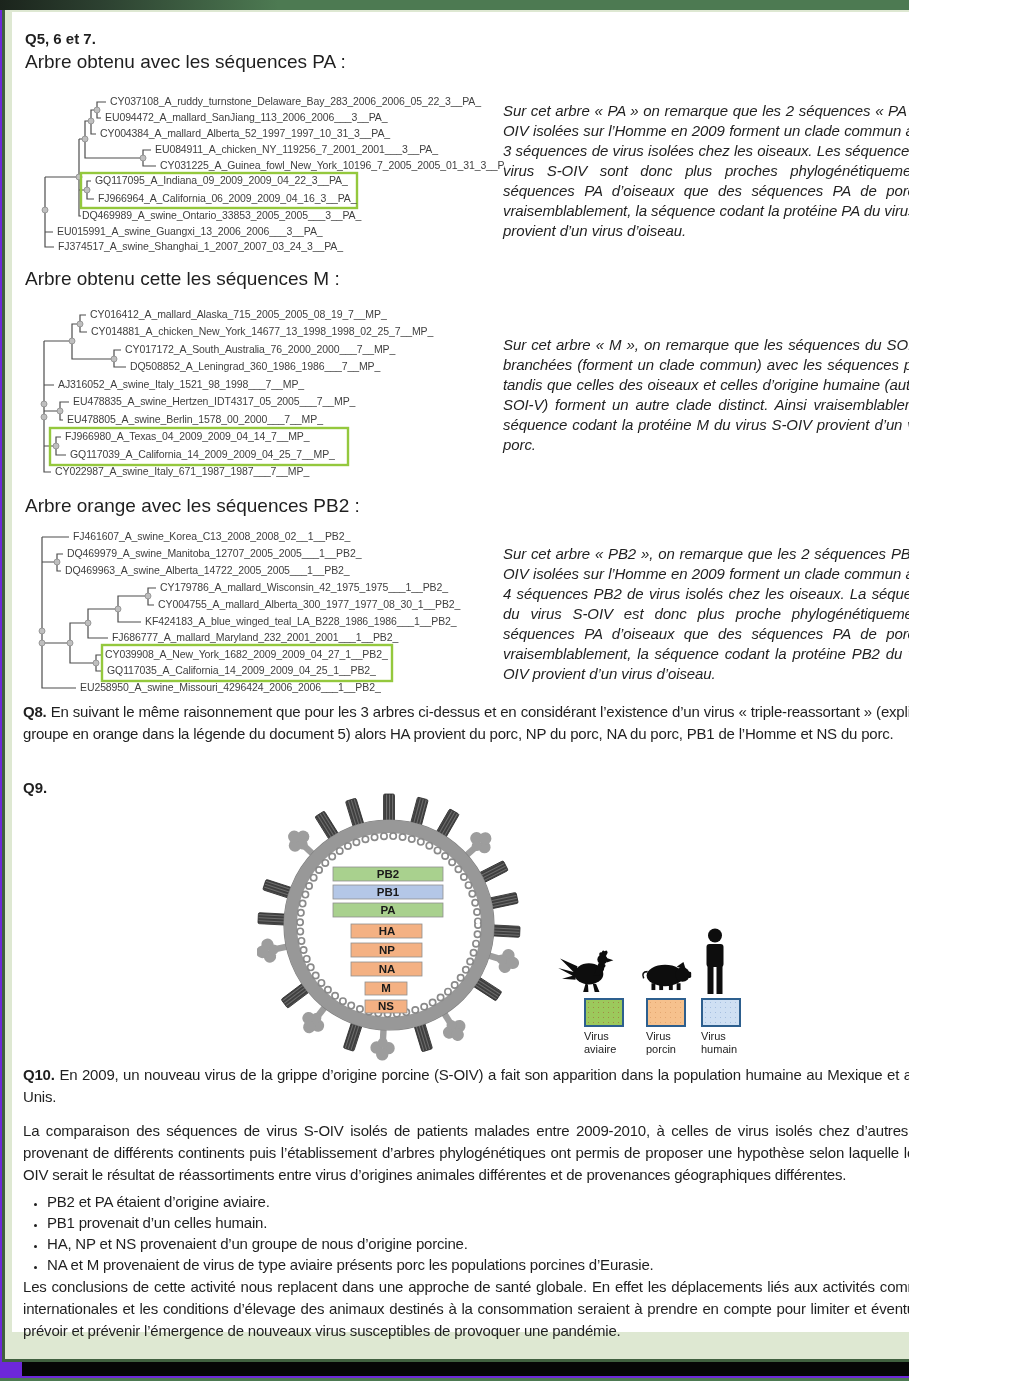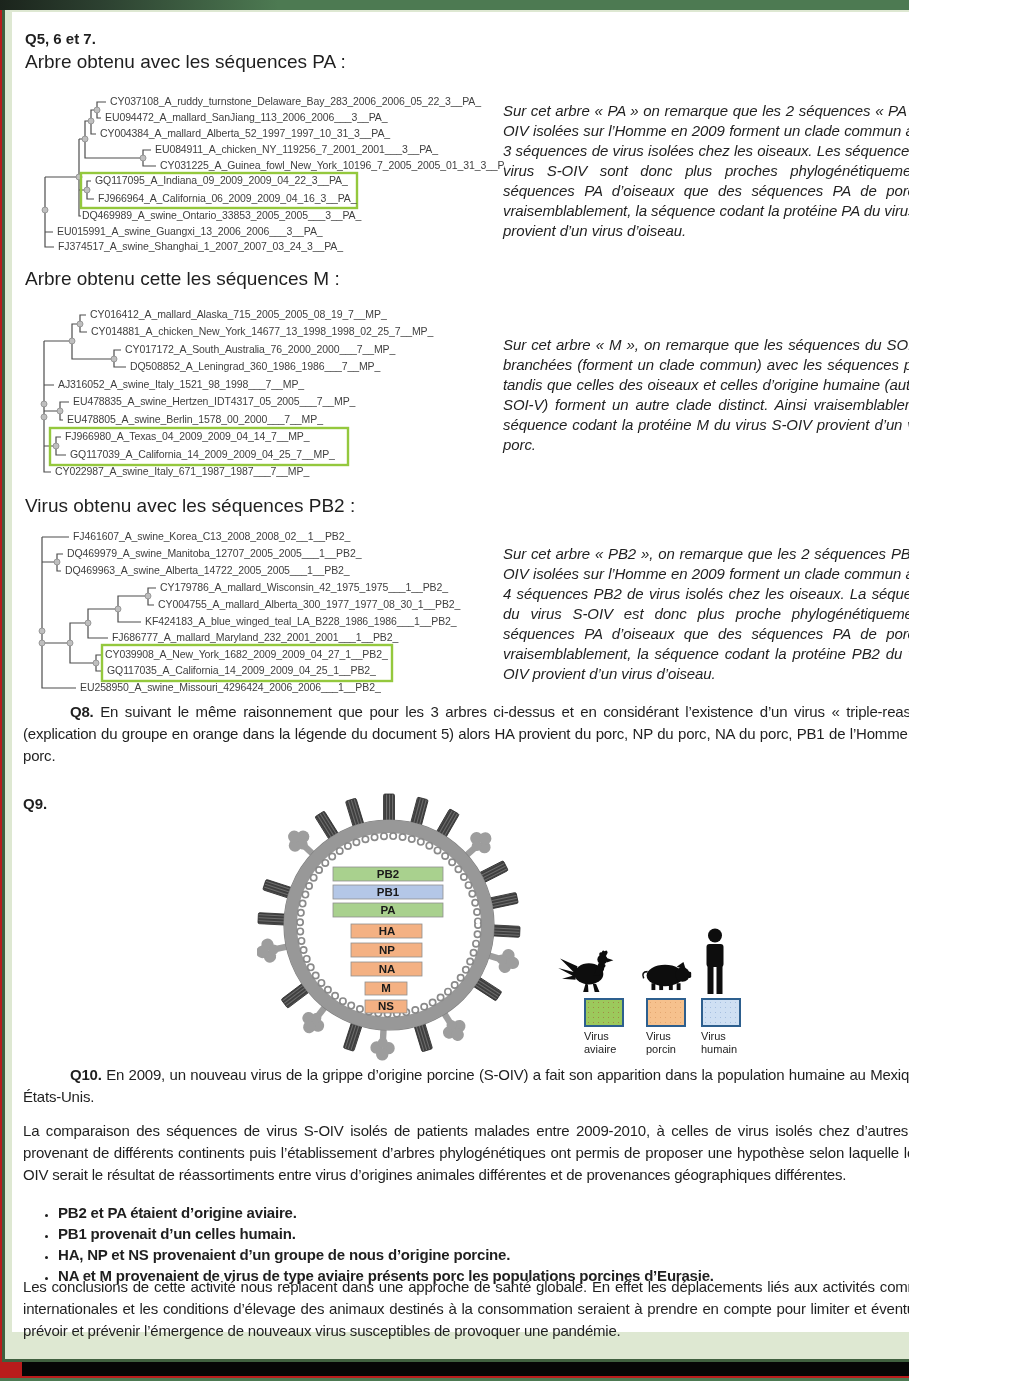--- a/index.html
+++ b/index.html
@@ -1,29 +1,29 @@
 <!DOCTYPE html>
 <html><head>
 <meta charset="utf-8">
 <style>
   html,body{margin:0;padding:0;background:#fff;}
-  .page{position:relative;width:909px;height:1381px;background:#b91c1c;overflow:hidden;
+  .page{position:relative;width:909px;height:1381px;background:#6d28d9;overflow:hidden;
         font-family:"Liberation Sans",sans-serif;color:#1f1f1f;}
   .frame{position:absolute;left:2px;top:0;width:986px;height:1356px;background:#dee8d2;
          border:3px solid #40603f;box-shadow:18px 16px 0 -2px #060606;}
   .topstrip{position:absolute;left:0;top:0;width:994px;height:10px;
             background:linear-gradient(90deg,#1b241c 0%,#2c4030 10%,#4d7a52 28%,#4d7a52 100%);}
   .botstrip{position:absolute;left:0;bottom:0;width:1017px;height:3px;background:#4d7a52;}
   .content{position:absolute;left:12px;top:12px;width:961px;height:1320px;background:#fff;}
   .abs{position:absolute;}
   .h-bold{font-size:15px;font-weight:bold;line-height:20px;}
   .sec-title{font-size:19px;line-height:20px;}
   .comment{font-size:15px;line-height:20px;text-align:justify;letter-spacing:-0.1px;font-style:italic;}
   .bodytext{font-size:15px;line-height:22px;text-align:justify;letter-spacing:-0.2px;}
-  .bodytext b{letter-spacing:-0.2px;margin-left:47px;}
+  .bodytext b{letter-spacing:-0.2px;}
   ul.bullets{margin:0;padding:0 0 0 24px;list-style:disc outside;}
   ul.bullets li{font-size:15px;line-height:21px;letter-spacing:-0.2px;}
   ul.bullets li::marker{font-size:0.7em;}
   .tree-label{font-family:"Liberation Sans",sans-serif;font-size:10.5px;fill:#3f3f3f;letter-spacing:-0.1px;}
   .branch{fill:none;stroke:#4d4d4d;stroke-width:1.2;}
   .node{fill:#bfbfbf;stroke:#8c8c8c;stroke-width:0.8;}
   .hibox{fill:none;stroke-width:2.4;}
   .seg-label{font-family:"Liberation Sans",sans-serif;font-size:11.5px;font-weight:bold;fill:#1a1a1a;text-anchor:middle;}
   .legend-sq{position:absolute;width:36px;height:25px;border:2px solid #2d5f8e;}
   .sq0{background:#9cc95c;background-image:radial-gradient(circle,rgba(170,60,40,.45) 0.8px,transparent 1px);background-size:5px 5px;}
@@ -95,21 +95,21 @@
       <text class="tree-label" x="100" y="70" dominant-baseline="middle">DQ508852_A_Leningrad_360_1986_1986___7__MP_</text>
       <text class="tree-label" x="28" y="88" dominant-baseline="middle">AJ316052_A_swine_Italy_1521_98_1998___7__MP_</text>
       <text class="tree-label" x="43" y="105" dominant-baseline="middle">EU478835_A_swine_Hertzen_IDT4317_05_2005___7__MP_</text>
       <text class="tree-label" x="37" y="123" dominant-baseline="middle">EU478805_A_swine_Berlin_1578_00_2000___7__MP_</text>
       <text class="tree-label" x="35" y="140" dominant-baseline="middle">FJ966980_A_Texas_04_2009_2009_04_14_7__MP_</text>
       <text class="tree-label" x="40" y="158" dominant-baseline="middle">GQ117039_A_California_14_2009_2009_04_25_7__MP_</text>
       <text class="tree-label" x="25" y="175" dominant-baseline="middle">CY022987_A_swine_Italy_671_1987_1987___7__MP_</text>
     </svg>
     <div class="abs comment" style="left:491px;top:323px;width:457px;">Sur cet arbre « M », on remarque que les séquences du SOI-V sont branchées (forment un clade commun) avec les séquences porcines tandis que celles des oiseaux et celles d’origine humaine (autres que SOI-V) forment un autre clade distinct. Ainsi vraisemblablement, la séquence codant la protéine M du virus S-OIV provient d’un virus de porc.</div>
 
-    <div class="abs sec-title" style="left:13px;top:484px;">Virus obtenu avec les séquences PB2 :</div>
+    <div class="abs sec-title" style="left:13px;top:484px;">Arbre orange avec les séquences PB2 :</div>
 
     <svg class="abs" style="left:18px;top:515px;" width="480" height="175" viewBox="0 0 480 175">
       <path class="branch" d="M12 10 V161 H46 M12 10 H39 M12 35 H27 M12 116 H40"></path>
       <path class="branch" d="M33 27 H27 V44 H31"></path>
       <path class="branch" d="M126 61 H118 V78 H124"></path>
       <path class="branch" d="M118 69 H88 V95 H111"></path>
       <path class="branch" d="M88 82 H58 V111 H78"></path>
       <path class="branch" d="M58 96 H40 V136 H66"></path>
       <path class="branch" d="M71 128 H66 V144 H73"></path>
       <circle class="node" cx="27" cy="35" r="3"></circle>
@@ -129,21 +129,21 @@
       <text class="tree-label" x="115" y="95" dominant-baseline="middle">KF424183_A_blue_winged_teal_LA_B228_1986_1986___1__PB2_</text>
       <text class="tree-label" x="82" y="111" dominant-baseline="middle">FJ686777_A_mallard_Maryland_232_2001_2001___1__PB2_</text>
       <text class="tree-label" x="75" y="128" dominant-baseline="middle">CY039908_A_New_York_1682_2009_2009_04_27_1__PB2_</text>
       <text class="tree-label" x="77" y="144" dominant-baseline="middle">GQ117035_A_California_14_2009_2009_04_25_1__PB2_</text>
       <text class="tree-label" x="50" y="161" dominant-baseline="middle">EU258950_A_swine_Missouri_4296424_2006_2006___1__PB2_</text>
     </svg>
     <div class="abs comment" style="left:491px;top:532px;width:457px;">Sur cet arbre « PB2 », on remarque que les 2 séquences PB2 de S-OIV isolées sur l’Homme en 2009 forment un clade commun avec les 4 séquences PB2 de virus isolés chez les oiseaux. La séquence PA du virus S-OIV est donc plus proche phylogénétiquement des séquences PA d’oiseaux que des séquences PA de porc. Ainsi vraisemblablement, la séquence codant la protéine PB2 du virus S-OIV provient d’un virus d’oiseau.</div>
 
     <p class="abs bodytext" style="left:11px;top:689px;width:947px;margin:0;"><b>Q8.</b> <span>En suivant le même raisonnement que pour les 3 arbres ci-dessus et en considérant l’existence d’un virus « triple-reassortant » (explication du groupe en orange dans la légende du document 5) alors HA provient du porc, NP du porc, NA du porc, PB1 de l’Homme et NS du porc.</span></p>
 
-    <div class="abs h-bold" style="left:11px;top:766px;margin-top:16px;">Q9.</div>
+    <div class="abs h-bold" style="left:11px;top:766px;">Q9.</div>
 
     <svg class="abs" style="left:245px;top:780px;" width="290" height="290" viewBox="0 0 290 290">
       <defs>
         <pattern id="spstripe" patternUnits="userSpaceOnUse" width="3" height="3">
           <rect width="3" height="3" fill="#3d3d3d"></rect>
             <rect width="1.1" height="3" fill="#6e6e6e"></rect>
         </pattern>
       </defs>
 
       <g fill="#9d9d9d">
@@ -280,21 +280,21 @@
     <div class="abs legend-sq sq2" style="left:689px;top:986px;"></div>
     <div class="abs legend-label" style="left:572px;top:1018px;width:60px;">Virus
 aviaire</div>
     <div class="abs legend-label" style="left:634px;top:1018px;width:60px;">Virus
 porcin</div>
     <div class="abs legend-label" style="left:689px;top:1018px;width:60px;">Virus
 humain</div>
 
     <p class="abs bodytext" style="left:11px;top:1052px;width:947px;margin:0;"><b>Q10.</b> <span>En 2009, un nouveau virus de la grippe d’origine porcine (S-OIV) a fait son apparition dans la population humaine au Mexique et aux États-Unis.</span></p>
     <p class="abs bodytext" style="left:11px;top:1108px;width:947px;margin:0;">La comparaison des séquences de virus S-OIV isolés de patients malades entre 2009-2010, à celles de virus isolés chez d’autres animaux provenant de différents continents puis l’établissement d’arbres phylogénétiques ont permis de proposer une hypothèse selon laquelle le virus S-OIV serait le résultat de réassortiments entre virus d’origines animales différentes et de provenances géographiques différentes.</p>
-    <ul class="abs bullets" style="left:11px;top:1179px;width:940px;margin:11px;font-weight:bold;">
+    <ul class="abs bullets" style="left:11px;top:1179px;width:940px;margin:0;">
       <li>PB2 et PA étaient d’origine aviaire.</li>
       <li>PB1 provenait d’un celles humain.</li>
       <li>HA, NP et NS provenaient d’un groupe de nous d’origine porcine.</li>
       <li>NA et M provenaient de virus de type aviaire présents porc les populations porcines d’Eurasie.</li>
     </ul>
     <p class="abs bodytext" style="left:11px;top:1264px;width:947px;margin:0;">Les conclusions de cette activité nous replacent dans une approche de santé globale. En effet les déplacements liés aux activités commerciales internationales et les conditions d’élevage des animaux destinés à la consommation seraient à prendre en compte pour limiter et éventuellement prévoir et prévenir l’émergence de nouveaux virus susceptibles de provoquer une pandémie.</p>
 
   </div>
   <div class="botstrip"></div>
 </div>

